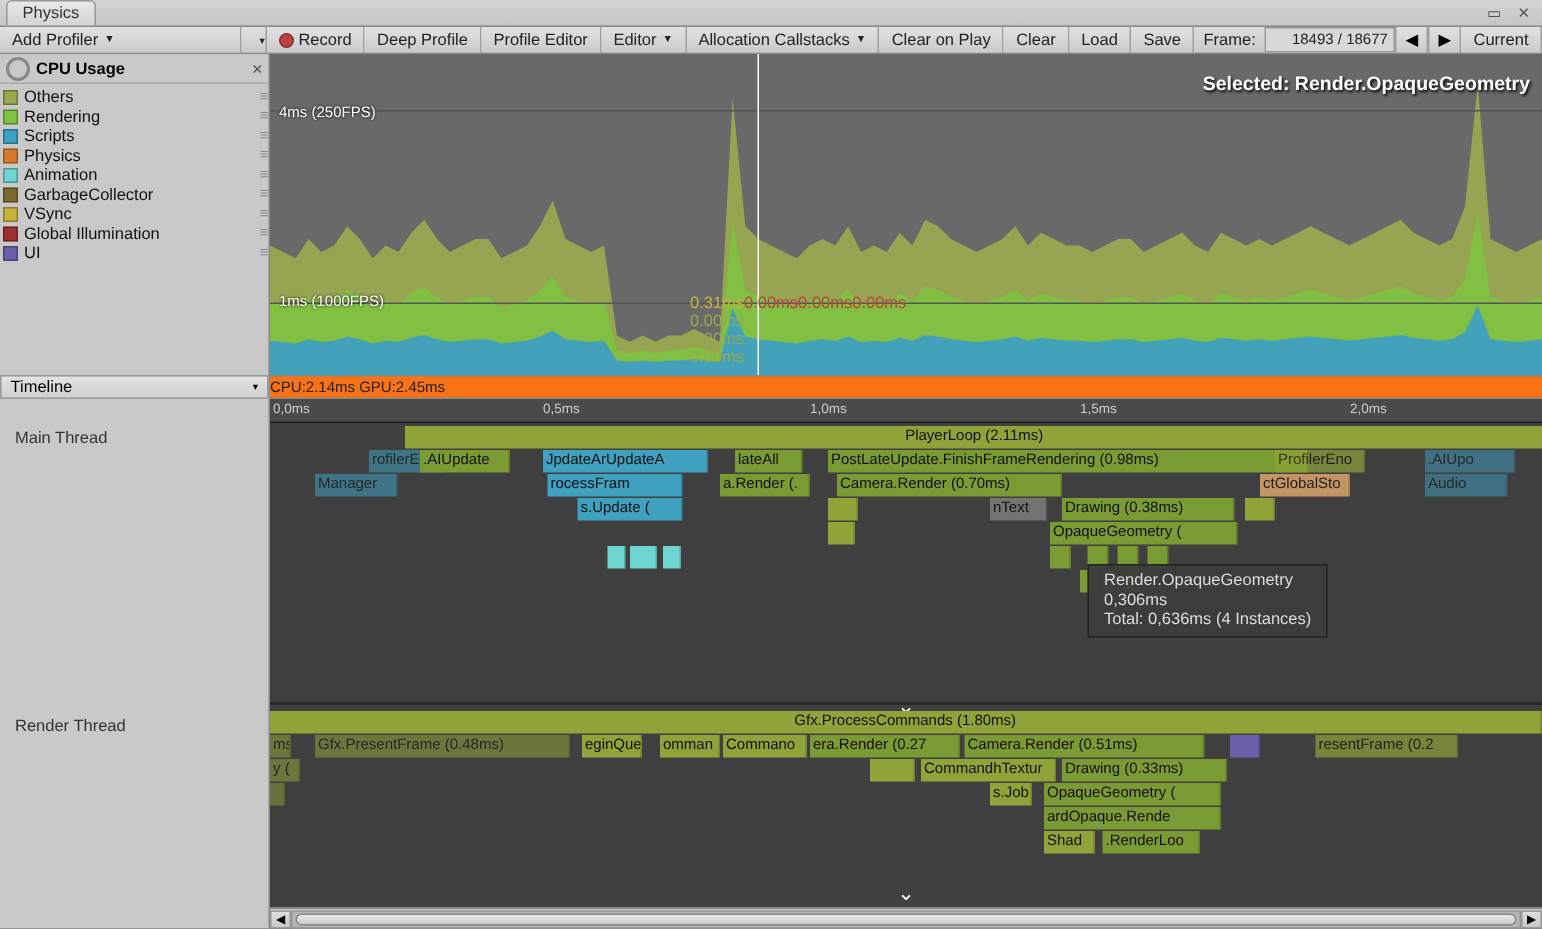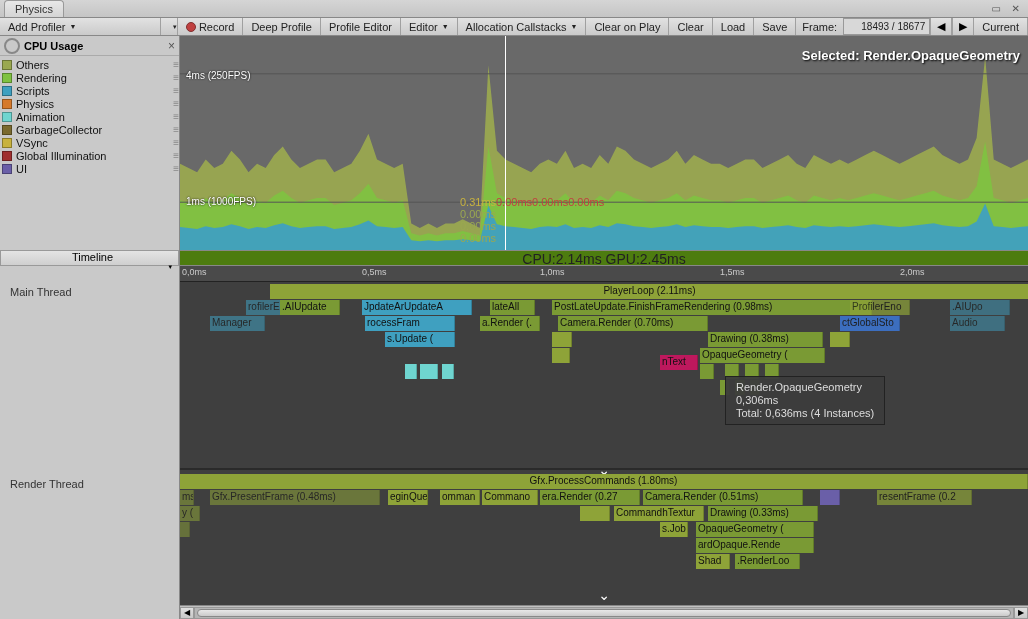--- a/index.html
+++ b/index.html
@@ -22,41 +22,41 @@
 
 .left-col { width: 180px; background: #c9c9c9; border-right: 1px solid #888; position: relative; }
 .cpu-header { height: 20px; display: flex; align-items: center; padding-left: 4px; border-bottom: 1px solid #aaa; }
 .cpu-header .stopwatch { width: 16px; height: 16px; border-radius: 50%; border: 2px solid #888; margin-right: 4px; position: relative; }
 .cpu-header .x { margin-left: auto; margin-right: 4px; color: #555; font-size: 12px; }
 .cat-list { padding: 2px 2px; }
 .cat-row { display: flex; align-items: center; height: 13px; font-size: 10px; color: #111; }
 .cat-swatch { width: 10px; height: 10px; margin-right: 4px; border: 1px solid rgba(0,0,0,0.3); }
 .cat-row .drag { margin-left: auto; color: #888; font-size: 10px; letter-spacing: -2px; }
 
-.timeline-sel { position: absolute; left: 0; width: 179px; top: 214px; height: 16px; background: linear-gradient(#e4e4e4,#cfcfcf); border: 1px solid #999; display: flex; align-items: center; padding-left: 6px; font-size: 11px; flex-direction: column; }
+.timeline-sel { position: absolute; left: 0; width: 179px; top: 214px; height: 16px; background: linear-gradient(#e4e4e4,#cfcfcf); border: 1px solid #999; display: flex; align-items: center; padding-left: 6px; font-size: 11px; }
 .timeline-sel .arrow { margin-left: auto; margin-right: 6px; font-size: 7px; }
 .thread-label { position: absolute; left: 10px; font-size: 11px; color: #333; }
 
 
 .right-col { flex: 1; position: relative; background: #3d3d3d; }
 
 .chart-area { position: absolute; left: 0; right: 0; top: 0; height: 214px; background: #696969; overflow: hidden; }
 .chart-label { position: absolute; color: #fff; font-size: 10px; font-weight: normal; text-shadow: 0 0 2px #000; }
 .selected-label { position: absolute; right: 8px; top: 12px; color: #fff; font-weight: bold; font-size: 13px; text-shadow: 1px 1px 2px #000; }
 .vline { position: absolute; top: 0; bottom: 0; width: 1px; background: #fff; }
 
 .chart-svg { position: absolute; top: 0; left: 0; width: 100%; height: 100%; }
 
 .value-labels { position: absolute; left: 280px; top: 160px; font-size: 10px; line-height: 12px; text-align: right; }
 .value-labels span { display: block; }
 .value-labels-r { position: absolute; left: 316px; top: 160px; font-size: 10px; line-height: 12px; }
 
 .ruler { position: absolute; left: 0; right: 0; top: 230px; height: 16px; background: #4a4a4a; border-bottom: 1px solid #222; }
 .ruler-label { position: absolute; top: 14px; font-size: 9px; color: #ccc; }
-.cpu-gpu { position: absolute; top: 214px; left: 0; right: 0; height: 16px; background: #4d7c0f; color: #222; text-align: center; font-size: 14px; line-height: 16px; border-bottom: 1px solid #888; border-top: 1px solid #888; }
+.cpu-gpu { position: absolute; top: 214px; left: 0; right: 0; height: 16px; background: #f97316; color: #222; font-size: 10px; line-height: 16px; border-bottom: 1px solid #888; border-top: 1px solid #888; }
 
 .tracks { position: absolute; left: 0; right: 0; top: 246px; bottom: 12px; background: #3f3f3f; overflow: hidden; }
 .bar { position: absolute; height: 15px; font-size: 10px; color: #111; overflow: hidden; white-space: nowrap; padding: 1px 2px; border-right: 1px solid rgba(0,0,0,0.2); }
 
 .tooltip { position: absolute; background: rgba(60,60,60,0.95); color: #ddd; padding: 4px 10px; font-size: 10px; border: 1px solid #222; line-height: 13px; }
 
 .hscroll { position: absolute; left: 0; right: 0; bottom: 0; height: 14px; background: #c2c2c2; border-top: 1px solid #888; display:flex; align-items:center;}
 .hscroll .s-btn { width: 14px; height: 12px; background: linear-gradient(#e0e0e0,#c8c8c8); border: 1px solid #999; display:flex; align-items:center; justify-content:center; font-size:8px;}
 .hscroll .s-track { flex:1; height: 12px; background: #b5b5b5; position:relative; border: 1px solid #999;}
 .hscroll .s-thumb { position:absolute; left:2px; right:2px; top:1px; height:8px; background: linear-gradient(#e8e8e8,#cacaca); border-radius:4px; border:1px solid #888;}
@@ -212,25 +212,25 @@
           <div class="bar" style="left: 100px; width: 60px; top: 18px; background: rgb(122, 154, 52);">.AIUpdate</div>
           <div class="bar" style="left: 182px; width: 110px; top: 18px; background: rgb(63, 160, 192);">JpdateArUpdateA</div>
           <div class="bar" style="left: 310px; width: 45px; top: 18px; background: rgb(122, 154, 52);">lateAll</div>
           <div class="bar" style="left: 372px; width: 320px; top: 18px; background: rgb(122, 154, 52);">PostLateUpdate.FinishFrameRendering  (0.98ms)</div>
           <div class="bar" style="left: 670px; width: 60px; top: 18px; background: rgb(142, 163, 56); opacity: 0.7;">ProfilerEno</div>
           <div class="bar" style="left: 770px; width: 60px; top: 18px; background: rgb(63, 160, 192); opacity: 0.5;">.AIUpo</div>
           <div class="bar" style="left: 30px; width: 55px; top: 34px; background: rgb(63, 160, 192); opacity: 0.55;">Manager</div>
           <div class="bar" style="left: 185px; width: 90px; top: 34px; background: rgb(63, 160, 192);">rocessFram</div>
           <div class="bar" style="left: 300px; width: 60px; top: 34px; background: rgb(122, 154, 52);">a.Render (.</div>
           <div class="bar" style="left: 378px; width: 150px; top: 34px; background: rgb(122, 154, 52);">Camera.Render  (0.70ms)</div>
-          <div class="bar" style="left: 660px; width: 60px; top: 34px; background: #3b82f6; opacity: 0.7;">ctGlobalSto</div>
+          <div class="bar" style="left: 660px; width: 60px; top: 34px; background: #fdba74; opacity: 0.7;">ctGlobalSto</div>
           <div class="bar" style="left: 770px; width: 55px; top: 34px; background: rgb(63, 160, 192); opacity: 0.5;">Audio</div>
           <div class="bar" style="left: 205px; width: 70px; top: 50px; background: rgb(63, 160, 192);">s.Update (</div>
           <div class="bar" style="left: 372px; width: 20px; top: 50px; background: rgb(142, 163, 56);"></div>
-          <div class="bar" style="left: 480px; width: 38px; top: 50px; background: #be185d; margin-top: 23px;">nText</div>
+          <div class="bar" style="left: 480px; width: 38px; top: 50px; background: #737373;">nText</div>
           <div class="bar" style="left: 528px; width: 115px; top: 50px; background: rgb(122, 154, 52);">Drawing  (0.38ms)</div>
           <div class="bar" style="left: 650px; width: 20px; top: 50px; background: rgb(142, 163, 56);"></div>
           <div class="bar" style="left: 372px; width: 18px; top: 66px; background: rgb(142, 163, 56);"></div>
           <div class="bar" style="left: 520px; width: 125px; top: 66px; background: rgb(122, 154, 52);">OpaqueGeometry  (</div>
           <div class="bar" style="left: 225px; width: 12px; top: 82px; background: rgb(111, 213, 208);"></div>
           <div class="bar" style="left: 240px; width: 18px; top: 82px; background: rgb(111, 213, 208);"></div>
           <div class="bar" style="left: 262px; width: 12px; top: 82px; background: rgb(111, 213, 208);"></div>
           <div class="bar" style="left: 520px; width: 14px; top: 82px; background: rgb(122, 154, 52);"></div>
           <div class="bar" style="left: 545px; width: 14px; top: 82px; background: rgb(122, 154, 52);"></div>
           <div class="bar" style="left: 565px; width: 14px; top: 82px; background: rgb(122, 154, 52);"></div>

